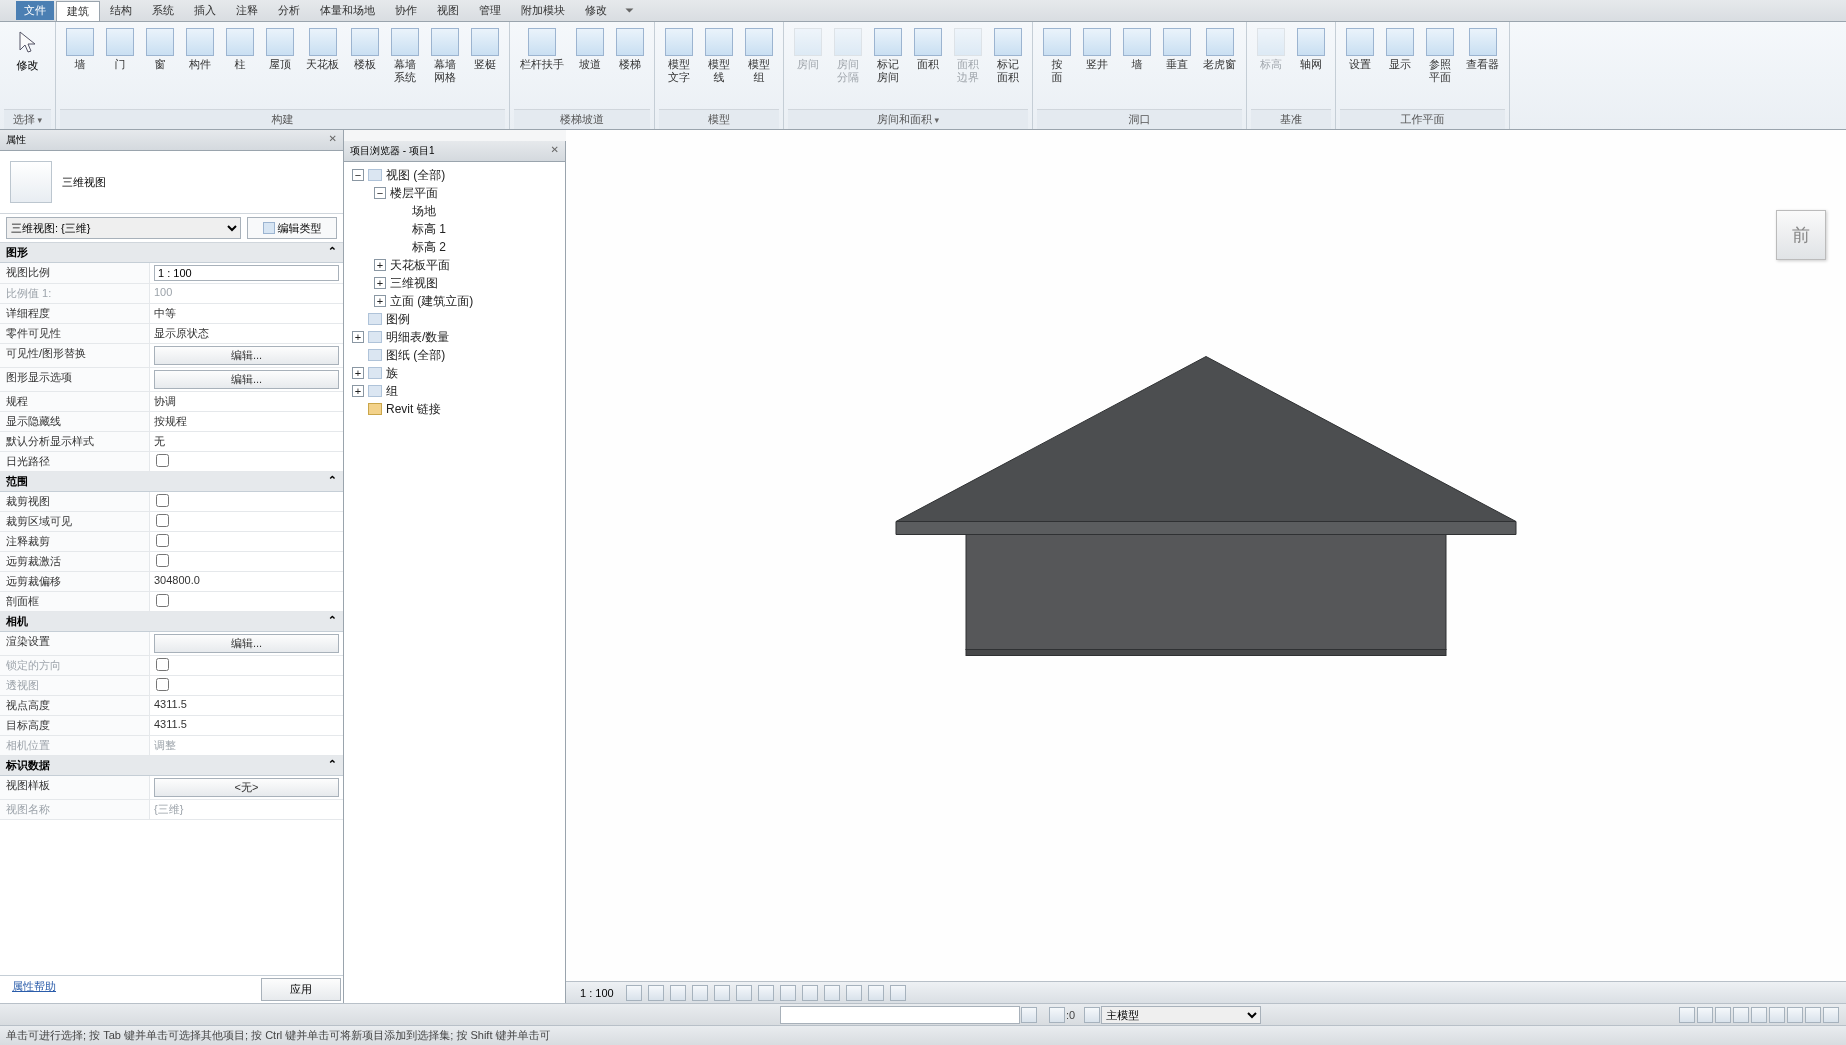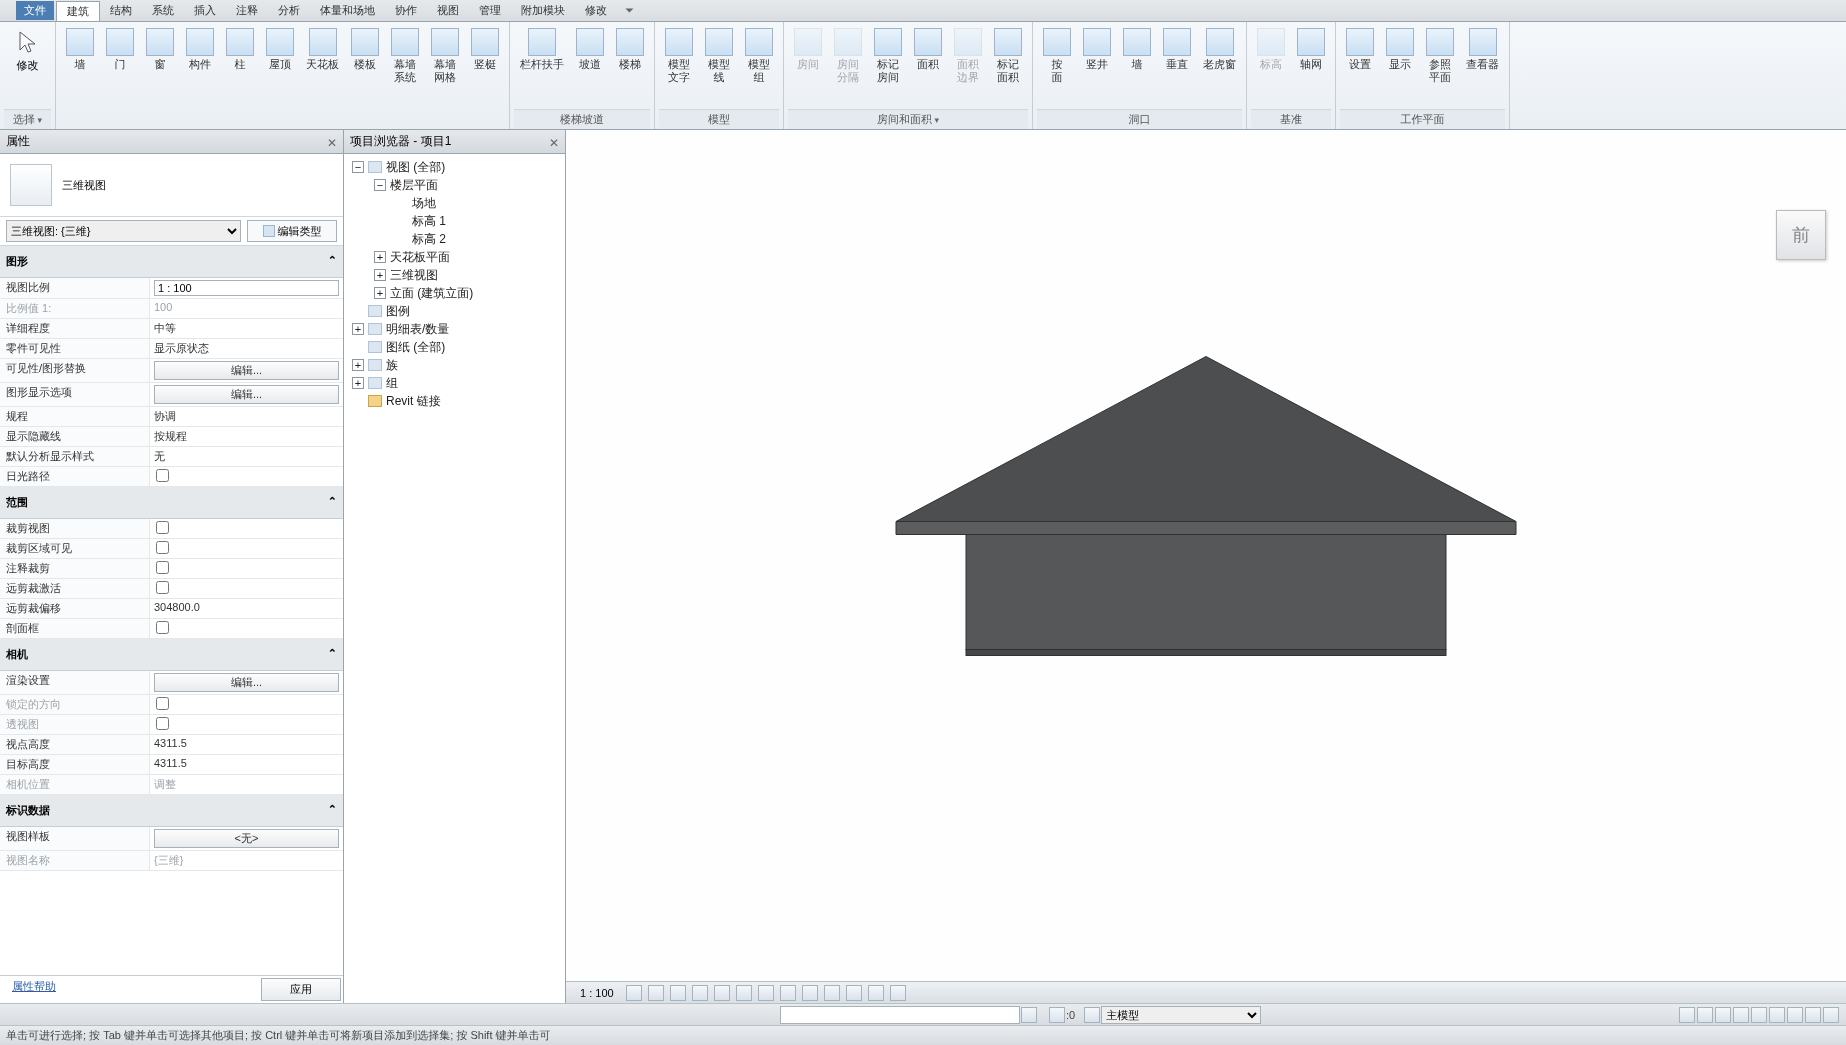--- a/index.html
+++ b/index.html
@@ -23,43 +23,43 @@
 .rbtn.disabled .ic { opacity:.5; border-color:#c9d0d6; }
 
 .sel-col { display:flex; flex-direction:column; border-right:1px solid #c5ced6; padding:2px 4px 0 4px; width:56px;}
 .sel-col .ic-cursor { width:24px;height:28px;margin:4px auto 2px; }
 .sel-col .tx { text-align:center; font-size:11px;}
 .sel-col .lbl {text-align:center;font-size:11px;color:#555;background:#e4eaf0;border-top:1px solid #d0d6dc;margin-top:4px;padding:2px 0;}
 
 
 .main { display: flex; height: calc(1045px - 22px - 108px - 20px - 22px); }
 .panel { background: #fff; border-right: 1px solid #9aa4ad; display:flex; flex-direction:column; }
-.panel-title { background: linear-gradient(#e6e9ec,#d4d9de); border-bottom: 1px solid #9aa4ad; padding: 3px 6px; display:flex; justify-content:space-between; align-items:flex-end; font-size:12px; }
+.panel-title { background: linear-gradient(#e6e9ec,#d4d9de); border-bottom: 1px solid #9aa4ad; padding: 3px 6px; display:flex; justify-content:space-between; align-items:flex-start; font-size:10px; }
 .panel-title .x { cursor:pointer; color:#666; }
 
 .props { width: 344px; }
 .props .typebox { display:flex; align-items:center; padding:10px; gap:10px; border-bottom:1px solid #d0d6dc;}
 .props .typebox .ic { width:42px;height:42px;border:1px solid #bcc6cf;background:linear-gradient(#fff,#e8edf2);}
 .props .row2 { display:flex; align-items:center; padding:3px 6px; border-bottom:1px solid #d0d6dc; gap:6px;}
 .props .row2 select { flex:1; height:22px; font-size:11px; border:1px solid #a8b1ba;}
 .props .row2 .etype { width:90px; height:22px; font-size:11px; border:1px solid #a8b1ba; background:#f8f9fa; display:flex;align-items:center;justify-content:center;gap:3px;}
 .props .grid { flex:1; overflow-y:auto; }
-.props .sect { background:#e6e9ec; padding:8px 6px; font-weight:bold; border-bottom:1px solid #c5ced6; display:flex;justify-content:space-between;}
+.props .sect { background:#e6e9ec; padding:2px 6px; font-weight:bold; border-bottom:1px solid #c5ced6; display:flex;justify-content:space-between;}
 .props .prow { display:flex; border-bottom:1px solid #e5e8eb; }
 .props .prow .k { width:150px; padding:2px 6px; background:#fafbfc; border-right:1px solid #e5e8eb; color:#333;}
 .props .prow .k.dim { color:#9ca3aa; }
 .props .prow .v { flex:1; padding:2px 4px; color:#333; }
 .props .prow .v input[type=text]{width:100%;border:1px solid #a8b1ba;padding:1px 3px;font-size:11px;}
 .props .prow .v input[type=checkbox]{margin-left:2px;}
 .props .prow .v .btn { width:100%; border:1px solid #a8b1ba; background:linear-gradient(#fdfdfd,#e7eaed); text-align:center; padding:1px; cursor:default;}
 .props .foot { display:flex; border-top:1px solid #c5ced6;}
 .props .foot .h { flex:1; padding:3px 12px; color:#2a5caa; text-decoration:underline;}
 .props .foot .apply { width:80px; border:1px solid #a8b1ba; background:linear-gradient(#fdfdfd,#e7eaed); text-align:center; padding:3px; margin:2px;}
 
-.browser { width: 222px; }
+.browser { width: 222px; margin-top: 11px; }
 .tree { padding:4px 2px; font-size:12px; line-height:18px; color:#222; overflow:auto; flex:1;}
 .tree .n { display:flex; align-items:center; gap:2px; white-space:nowrap; }
 .tree .ind { display:inline-block; }
 .tree .pm { width:12px;height:12px;border:1px solid #8a97a3;font-size:11px;line-height:10px;text-align:center;display:inline-block;margin-right:2px;background:#fff;}
 .tree .ico { width:14px;height:12px;display:inline-block;background:#dbe6f2;border:1px solid #afc3d9;margin-right:2px;}
 
 .viewport { flex:1; position:relative; background:#fefefe; }
 .viewport svg { width:100%; height:100%; }
 .cube { position:absolute; top:80px; right:20px; width:50px; height:50px; border:1px solid #bbb; background:linear-gradient(#fafafa,#e0e3e6); display:flex;align-items:center;justify-content:center;font-size:18px;color:#888; box-shadow:1px 1px 3px rgba(0,0,0,.2);}
 
@@ -150,20 +150,21 @@
           <div class="rbtn">
             <div class="ic"></div>
             <div class="tx">幕墙
 网格</div>
           </div>
           <div class="rbtn">
             <div class="ic"></div>
             <div class="tx">竖梃</div>
           </div>
         </div>
+        <div class="lbl">构建</div>
       </div>
       <div class="rgroup">
         <div class="btns">
           <div class="rbtn">
             <div class="ic"></div>
             <div class="tx">栏杆扶手</div>
           </div>
           <div class="rbtn">
             <div class="ic"></div>
             <div class="tx">坡道</div>

